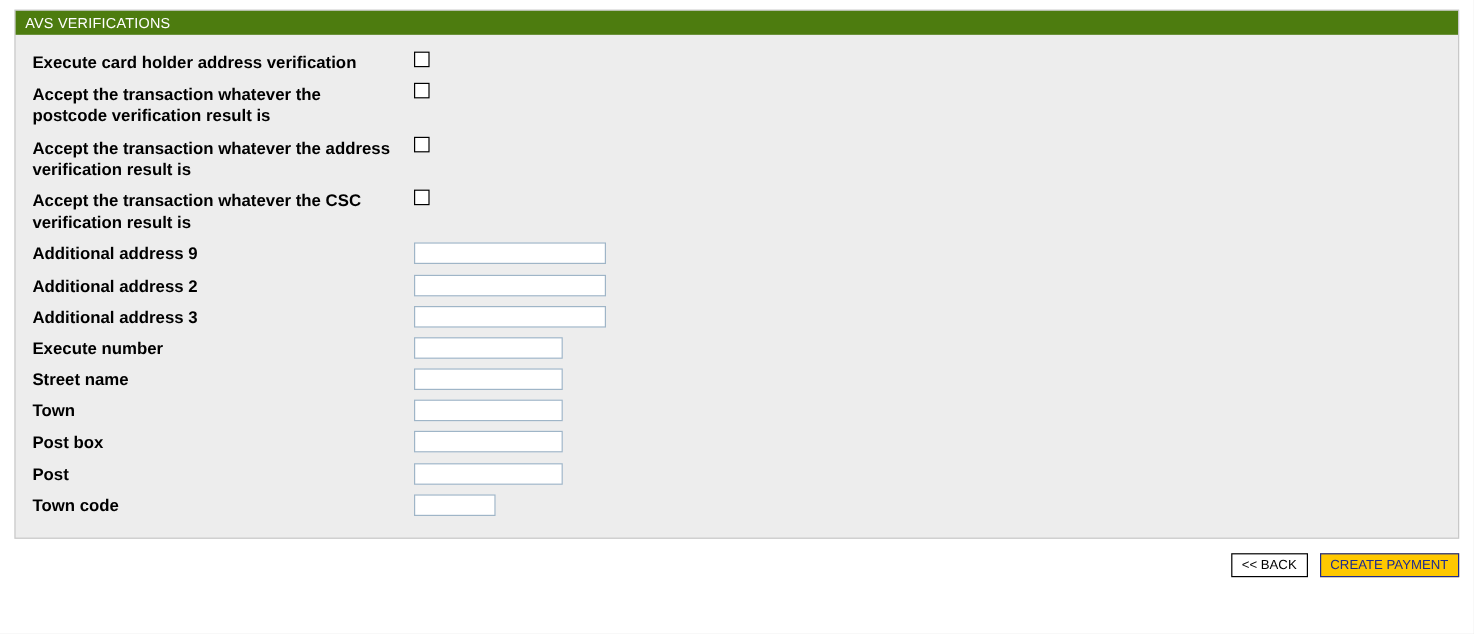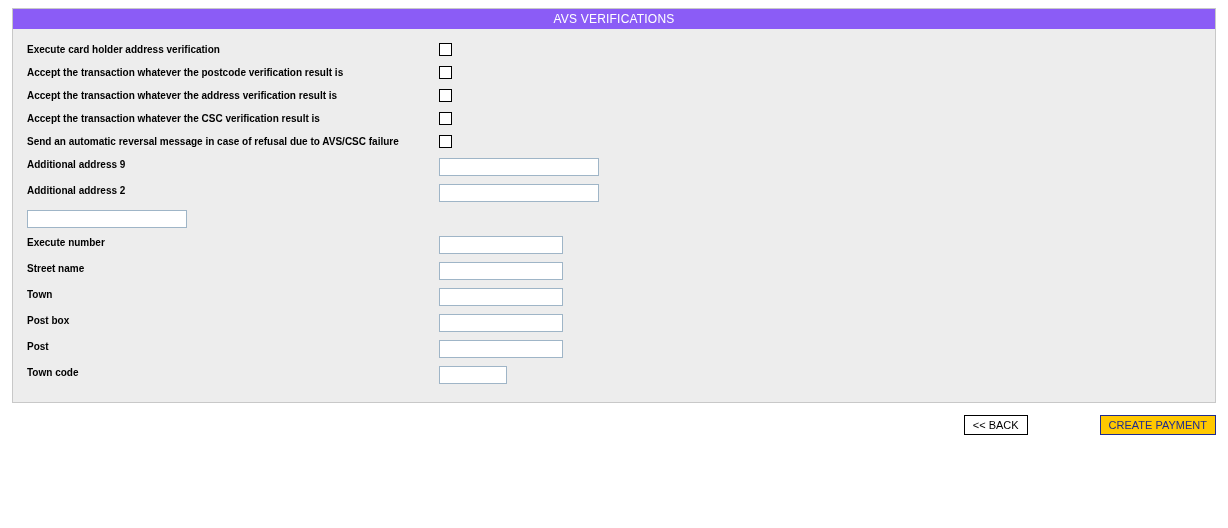--- a/index.html
+++ b/index.html
@@ -8,39 +8,38 @@
       font-size: 11px;
       background: #ffffff;
       padding: 8px 12px;
     }
     .panel {
       border: 1px solid #c8c8c8;
       background: #ededed;
       width: 100%;
     }
     .panel-header {
-      background: #8b5cf6;
+      background: #4d7c0f;
       color: #ffffff;
       font-size: 12px;
       padding: 3px 8px;
       letter-spacing: 0.2px;
-      text-align: center;
     }
     .panel-body {
       padding: 10px 14px 14px 14px;
     }
     .form-row {
       display: flex;
       align-items: flex-start;
       padding: 4px 0;
     }
     .form-label {
-      width: 412px;
+      width: 318px;
       font-weight: bold;
-      font-size: 10px;
+      font-size: 14px;
       color: #000000;
       padding-right: 20px;
       line-height: 1.3;
     }
     .form-control-cell {
       flex: 1;
     }
     .checkbox {
       width: 13px;
       height: 13px;
@@ -63,39 +62,38 @@
       border: 1px solid #888888;
       background: #ffffff;
       font-size: 11px;
       height: 20px;
       width: 426px;
     }
     .button-bar {
       margin-top: 10px;
       display: flex;
       justify-content: flex-end;
-      gap: 26px;
+      gap: 10px;
       padding: 2px 0;
     }
     .btn {
       font-size: 11px;
       padding: 3px 8px;
       border: 1px solid #000;
       cursor: pointer;
       font-family: Arial, Helvetica, sans-serif;
     }
     .btn-back {
       background: #ffffff;
       color: #000;
     }
     .btn-create {
       background: #ffc800;
       color: #1e2b8f;
       border-color: #1e2b8f;
-      margin-left: 46px;
     }
   </style>
 </head>
 <body>
 
 <div class="panel">
   <div class="panel-header">AVS VERIFICATIONS</div>
   <div class="panel-body">
 
     <div class="form-row">
@@ -111,36 +109,33 @@
     <div class="form-row">
       <div class="form-label">Accept the transaction whatever the address verification result is</div>
       <div class="form-control-cell"><span class="checkbox"></span></div>
     </div>
 
     <div class="form-row">
       <div class="form-label">Accept the transaction whatever the CSC verification result is</div>
       <div class="form-control-cell"><span class="checkbox"></span></div>
     </div>
 
-    <div class="form-row">
-      <div class="form-label">Send an automatic reversal message in case of refusal due to AVS/CSC failure</div>
-      <div class="form-control-cell"><span class="checkbox"></span></div>
-    </div>
 
     <div class="form-row">
       <div class="form-label">Additional address 9</div>
       <div class="form-control-cell"><input type="text" class="text-input w-long" value="" style=""></div>
     </div>
 
     <div class="form-row">
       <div class="form-label">Additional address 2</div>
       <div class="form-control-cell"><input type="text" class="text-input w-long" value="" style=""></div>
     </div>
 
     <div class="form-row">
+      <div class="form-label">Additional address 3</div>
       <div class="form-control-cell"><input type="text" class="text-input w-long" value="" style=""></div>
     </div>
 
     <div class="form-row">
       <div class="form-label">Execute number</div>
       <div class="form-control-cell"><input type="text" class="text-input w-med" value="" style=""></div>
     </div>
 
     <div class="form-row">
       <div class="form-label">Street name</div>

